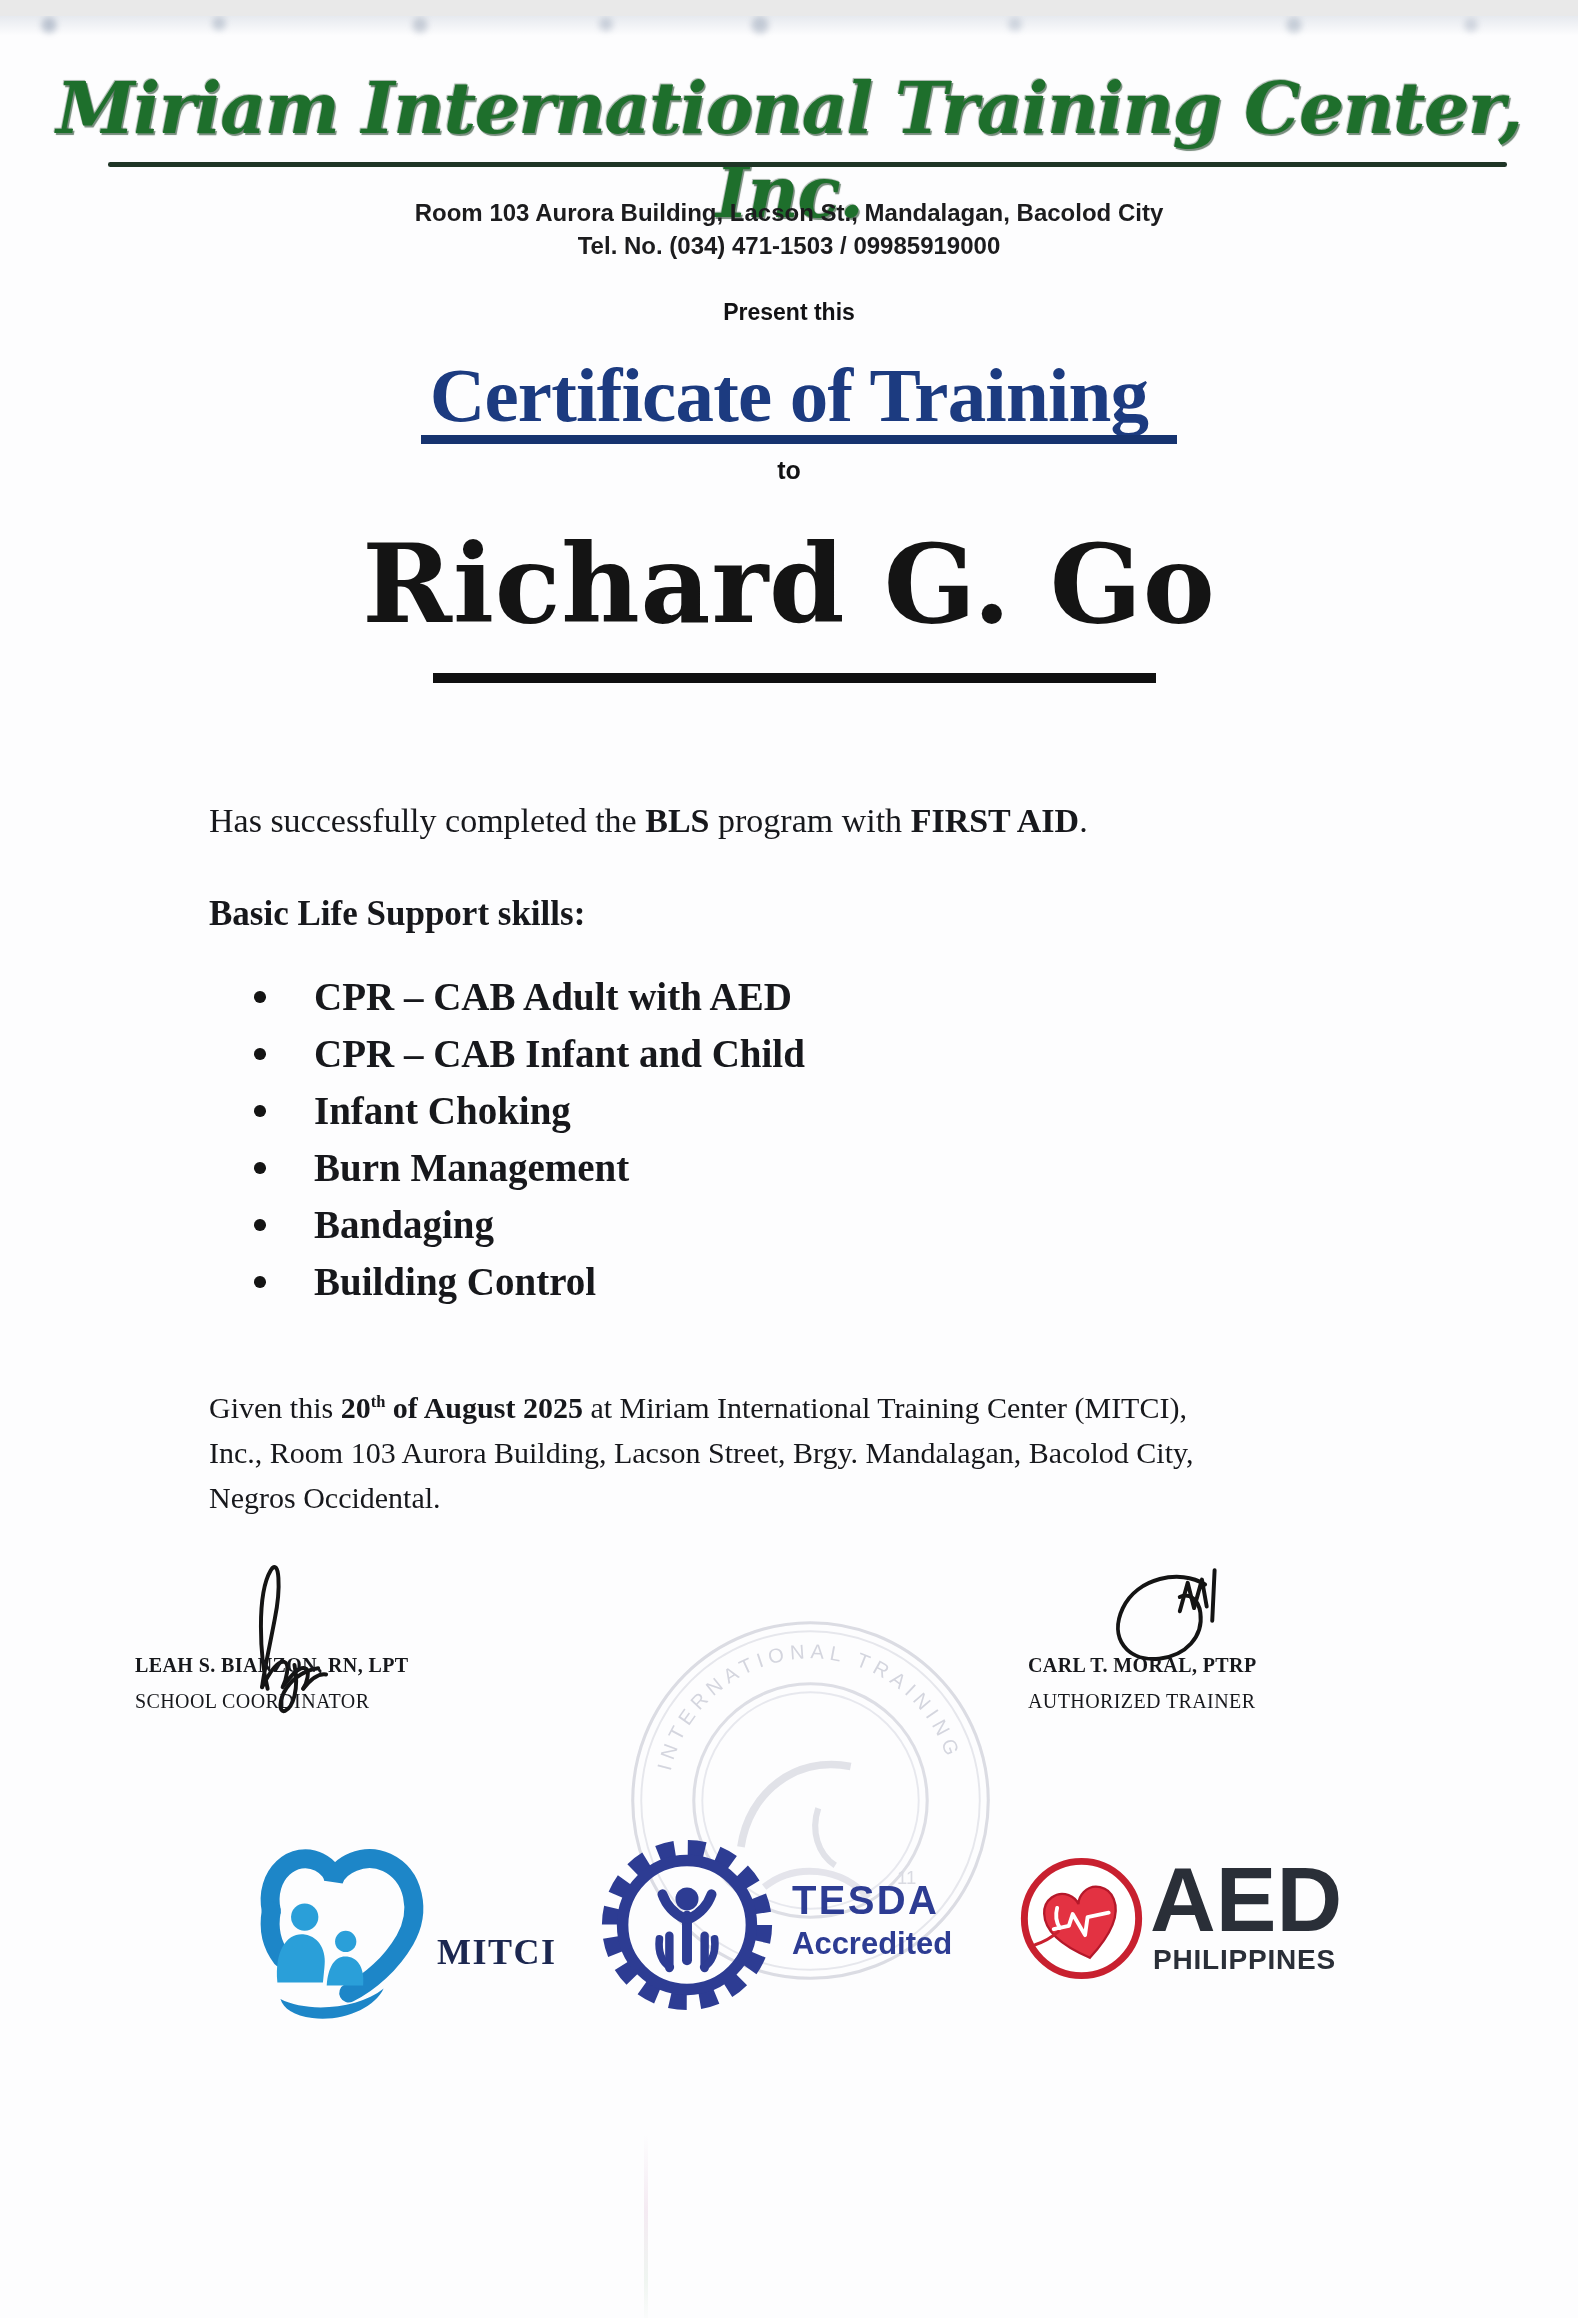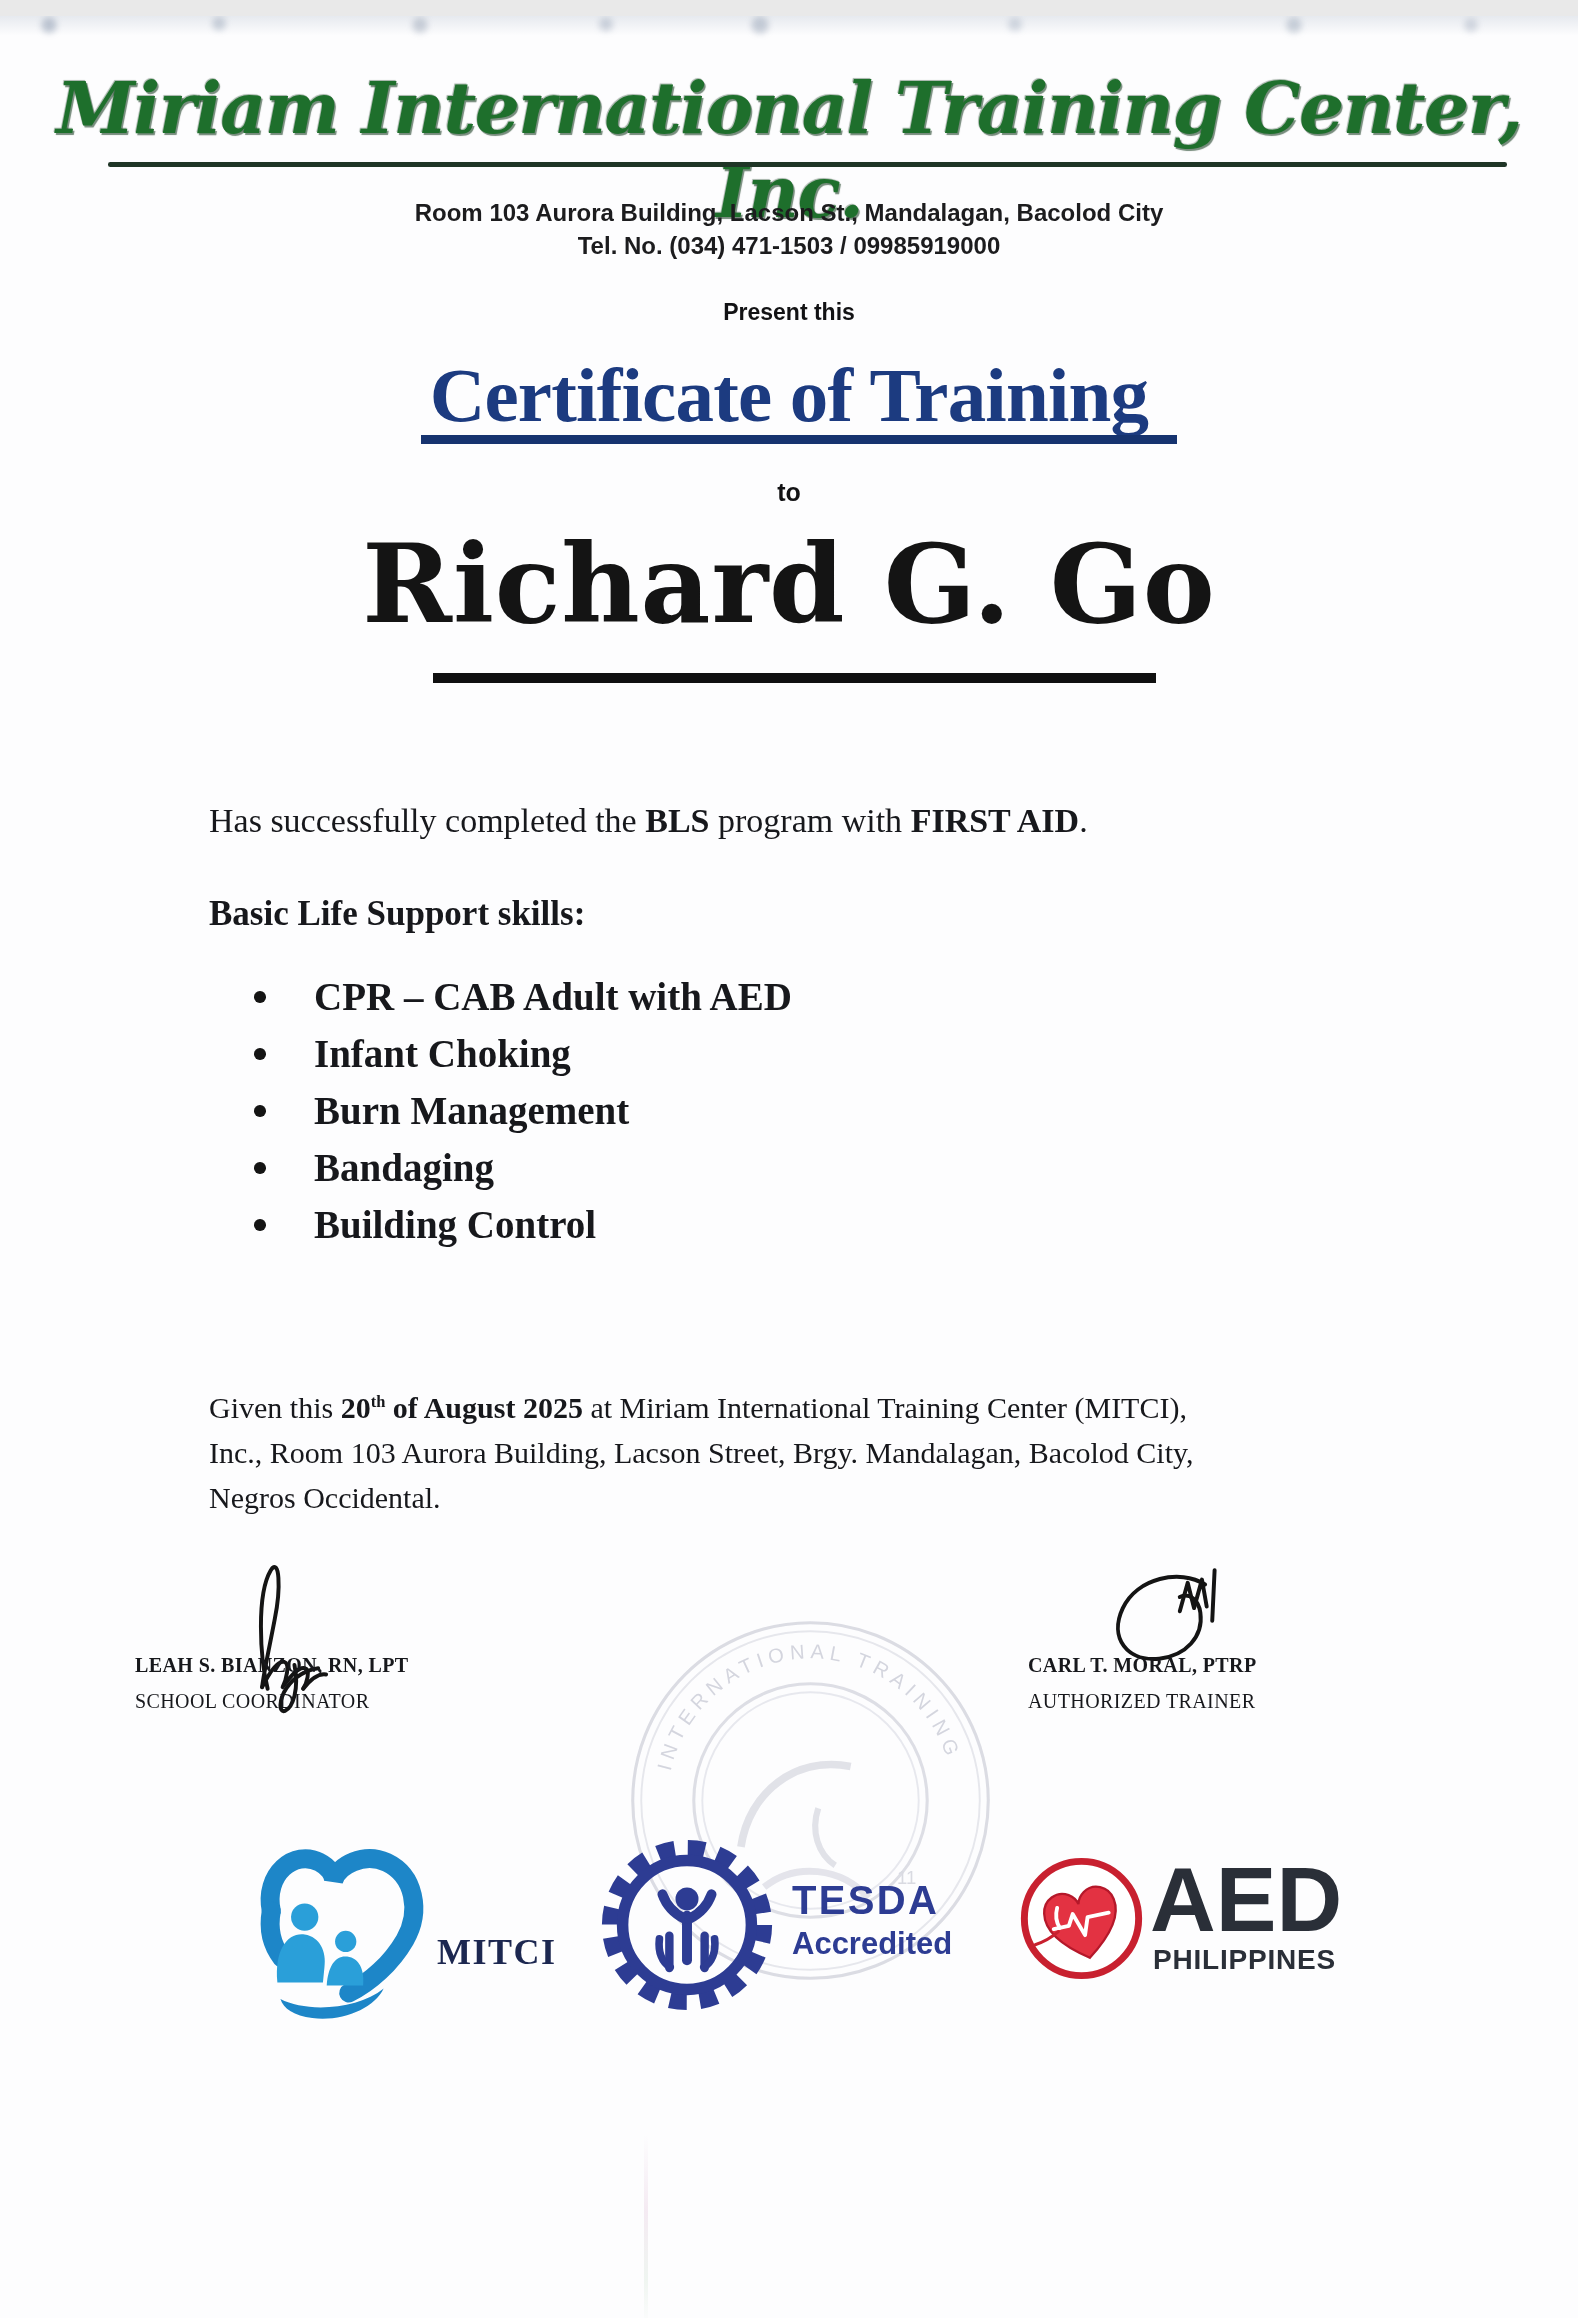--- a/index.html
+++ b/index.html
@@ -40,21 +40,21 @@
   .org-script{top:51px;font-family:"DejaVu Serif", serif;font-style:italic;font-weight:bold;
     font-size:71px;line-height:1.18;color:var(--header-green);letter-spacing:-1.5px;
     text-shadow:1.5px 1.5px 0.8px rgba(10,48,18,.55), -0.8px -0.8px 0.8px rgba(10,48,18,.35);}
   .header-rule{top:146px;left:108px;width:1399px;height:5.4px;background:#1f3526;border-radius:2.3px;}
   .org-address{top:183px;font-family:"Liberation Sans", sans-serif;font-weight:700;font-size:24px;color:#1c1c1e;}
   .org-phone{top:216px;font-family:"Liberation Sans", sans-serif;font-weight:700;font-size:24px;color:#1c1c1e;}
 
   .present{top:283px;font-family:"Liberation Sans", sans-serif;font-weight:600;font-size:23px;color:#121214;}
   .title{top:339px;font-size:77px;line-height:80px;font-weight:bold;color:var(--title-blue);letter-spacing:-0.8px;}
   .title-underline{top:419px;left:421px;width:756px;height:8.5px;background:#16336f;}
-  .to-label{top:462px;font-family:"Liberation Sans", sans-serif;font-weight:600;font-size:25px;color:#121214;}
+  .to-label{top:440px;font-family:"Liberation Sans", sans-serif;font-weight:600;font-size:25px;color:#121214;}
 
   .recipient{top:506px;font-family:"DejaVu Serif", serif;font-weight:bold;font-size:108px;line-height:124px;
     color:#141414;letter-spacing:0.8px;}
   .recipient-underline{top:657px;left:433px;width:723px;height:10px;background:#101010;}
 
   .completion{top:785px;left:209px;width:1206px;font-size:34px;line-height:40px;}
   .completion b{font-weight:bold;}
   .skills-heading{top:878px;left:209px;font-size:35px;font-weight:bold;}
 
   .skills{top:952px;left:209px;width:1082px;list-style:none;margin:0;padding:0;}
@@ -109,20 +109,21 @@
 
   <div class="abs ctr recipient">Richard G. Go</div>
   <div class="abs recipient-underline"></div>
 
   <div class="abs completion"><span>Has successfully completed the </span><b>BLS</b><span> program with </span><b>FIRST AID</b><span>.</span></div>
 
   <div class="abs skills-heading">Basic Life Support skills:</div>
 
   <ul class="abs skills">
     <li>CPR – CAB Adult with AED</li>
+    <li>CPR – CAB Infant and Child</li>
     <li>Infant Choking</li>
     <li>Burn Management</li>
     <li>Bandaging</li>
     <li>Building Control</li>
   </ul>
 
   <div class="abs given"><span>Given this </span><b>20</b><span class="sup">th</span><b> of August 2025</b><span> at Miriam International Training Center (MITCI),</span><br><span>Inc., Room 103 Aurora Building, Lacson Street, Brgy. Mandalagan, Bacolod City,</span><br><span>Negros Occidental.</span></div>
 
   <svg class="abs seal" width="371" height="371" viewBox="0 0 480 480">
     <circle cx="240" cy="240" r="230" fill="none" stroke="#d2d3dc" stroke-width="4"></circle>

